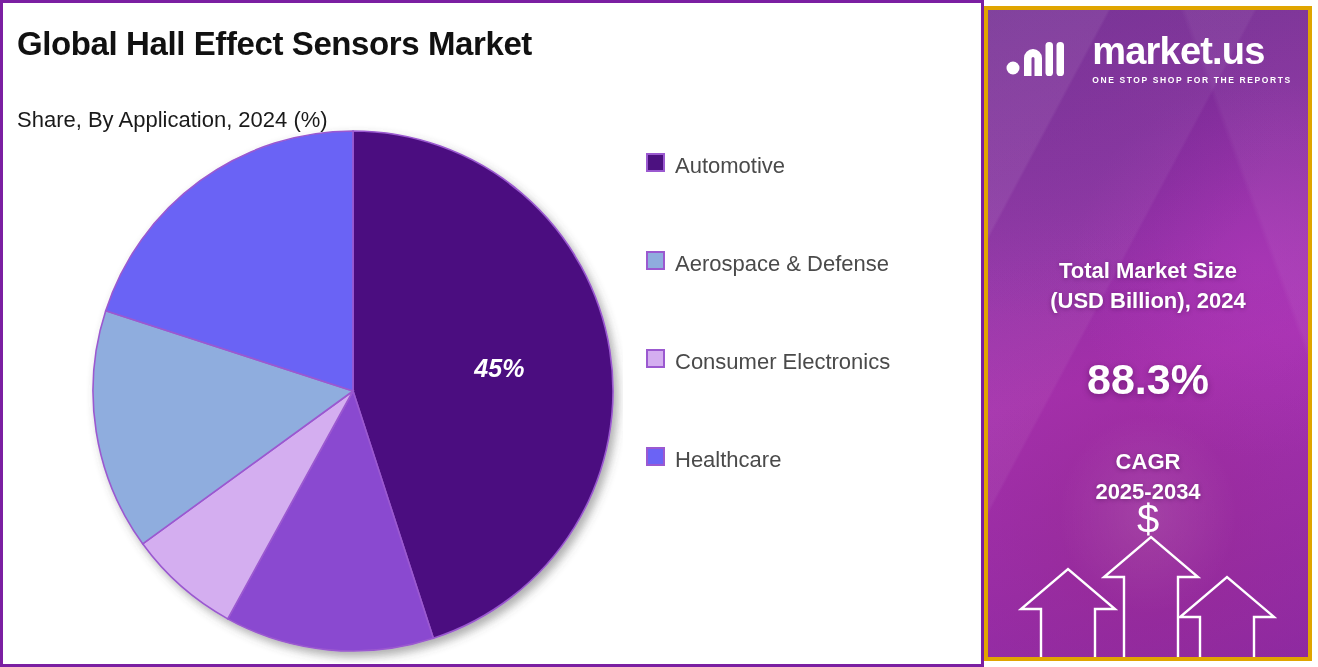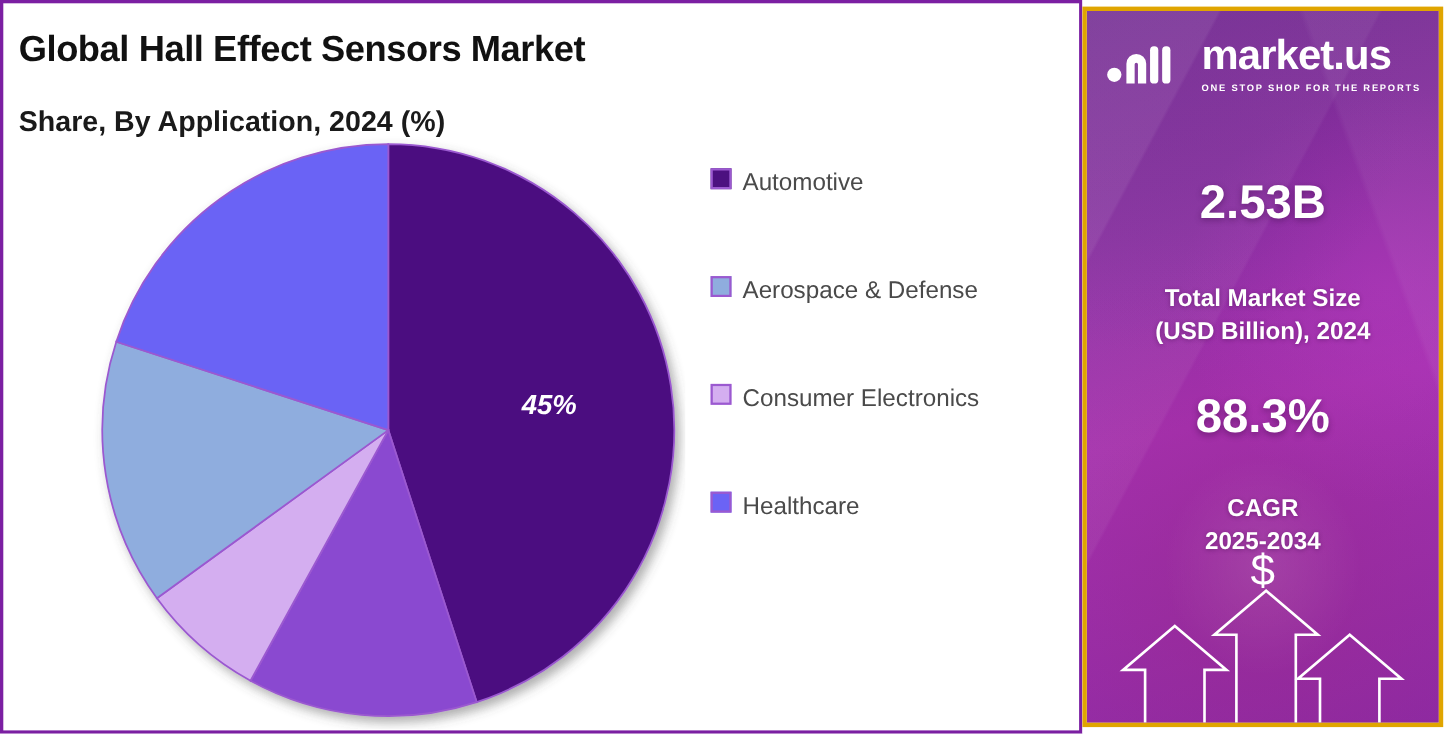--- a/index.html
+++ b/index.html
@@ -30,23 +30,23 @@
     position: absolute;
     left: 14px; top: 22px;
     font-size: 33px;
     font-weight: bold;
     color: #111111;
     letter-spacing: -0.4px;
     white-space: nowrap;
   }
   .subtitle {
     position: absolute;
-    left: 14px; top: 92px;
-    font-size: 26px;
-    font-weight: bold;
+    left: 14px; top: 104px;
+    font-size: 22px;
+    font-weight: normal;
     color: #1a1a1a;
     white-space: nowrap;
   }
 
   
   .pie-wrap {
     position: absolute;
     left: 80px; top: 120px;
     width: 540px; height: 540px;
   }
@@ -223,21 +223,20 @@
           <path d="M20 40 L20 22 A9 9 0 0 1 38 22 L38 40 L30.5 40 L30.5 22.5 A1.5 1.5 0 0 0 27.5 22.5 L27.5 40 Z" fill="#ffffff"></path>
           <rect x="41.5" y="6" width="7.5" height="34" rx="3.6" fill="#ffffff"></rect>
           <rect x="52.5" y="6" width="7.5" height="34" rx="3.6" fill="#ffffff"></rect>
         </svg>
         <div class="logo-text-block">
           <div class="logo-word">market.us</div>
           <div class="logo-tagline">ONE STOP SHOP FOR THE REPORTS</div>
         </div>
       </div>
 
-      <div class="stat-big" id="market-size-value">2.53B</div>
       <div class="stat-caption" id="market-size-caption">
         <div>Total Market Size</div>
         <div>(USD Billion), 2024</div>
       </div>
 
       <div class="stat-big" id="cagr-value">88.3%</div>
       <div class="stat-caption" id="cagr-caption">
         <div>CAGR</div>
         <div>2025-2034</div>
       </div>

